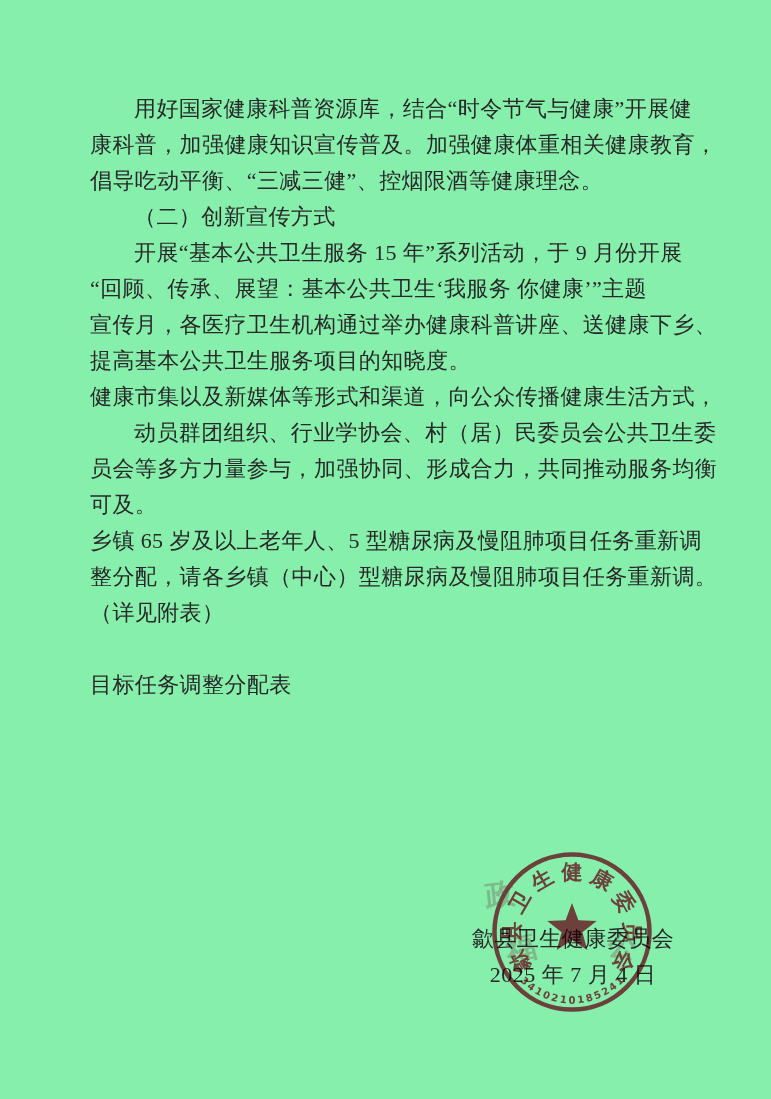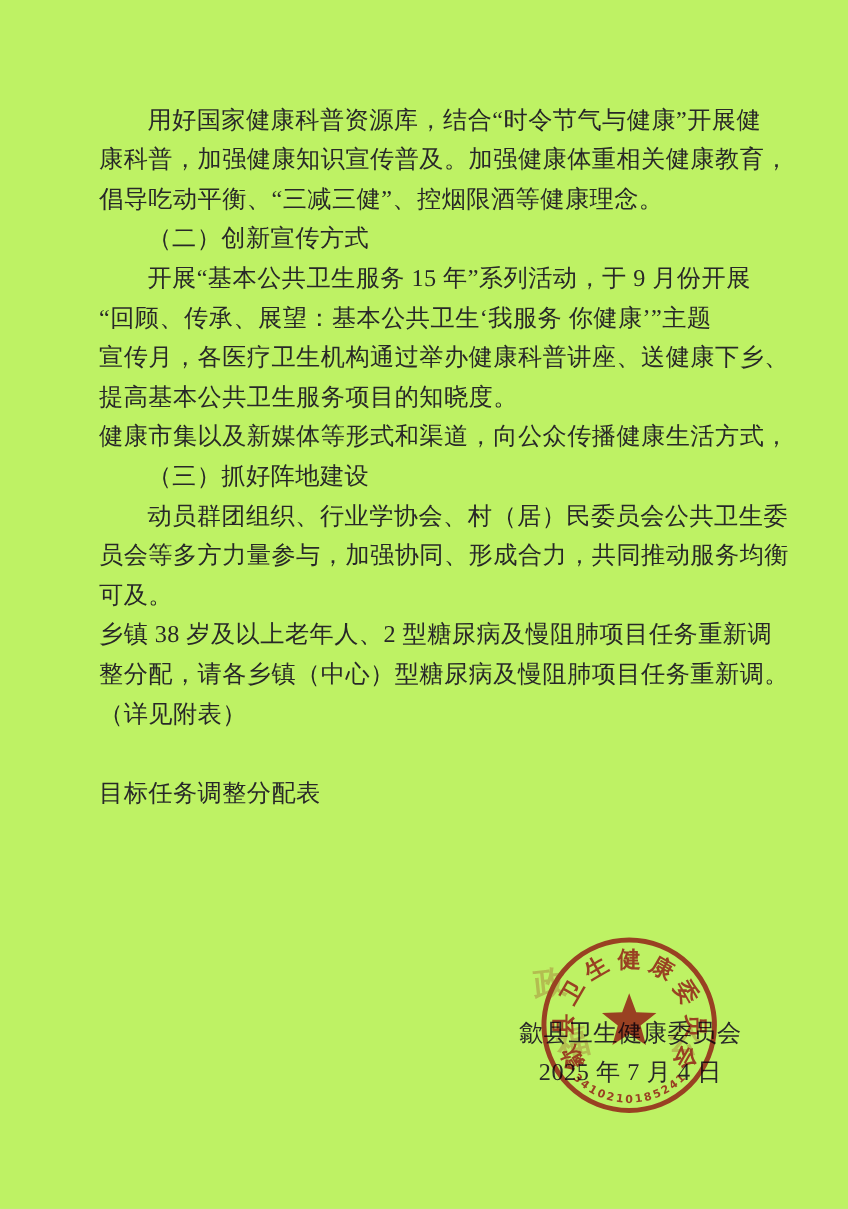--- a/index.html
+++ b/index.html
@@ -1,20 +1,20 @@
 <!DOCTYPE html>
 <html><head>
 <meta charset="utf-8">
 <style>
   html,body{margin:0;padding:0;background:#e8e8e8;}
   .page{
     position:relative;
     width:771px;height:1099px;
     margin:0 auto;
-    background:#bef264;
+    background:#86efac;
     font-family:"Liberation Serif","DejaVu Serif",serif;
     color:#282828;
     overflow:hidden;
     box-shadow:0 0 4px rgba(0,0,0,.15);
   }
   .doc-body{
     position:absolute;left:90px;top:91px;width:650px;z-index:1;
   }
   .line{
     height:36px;line-height:36px;font-size:22px;
@@ -54,25 +54,24 @@
   <div class="doc-body">
       <div class="line indent">用好国家健康科普资源库，结合“时令节气与健康”开展健</div>
       <div class="line">康科普，加强健康知识宣传普及。加强健康体重相关健康教育，</div>
       <div class="line">倡导吃动平衡、“三减三健”、控烟限酒等健康理念。</div>
       <div class="line indent">（二）创新宣传方式</div>
       <div class="line indent">开展“基本公共卫生服务 15 年”系列活动，于 9 月份开展</div>
       <div class="line">“回顾、传承、展望：基本公共卫生‘我服务 你健康’”主题</div>
       <div class="line">宣传月，各医疗卫生机构通过举办健康科普讲座、送健康下乡、</div>
       <div class="line">提高基本公共卫生服务项目的知晓度。</div>
       <div class="line">健康市集以及新媒体等形式和渠道，向公众传播健康生活方式，</div>
-      <div class="line indent">（三）抓好阵地建设</div>
       <div class="line indent">动员群团组织、行业学协会、村（居）民委员会公共卫生委</div>
       <div class="line">员会等多方力量参与，加强协同、形成合力，共同推动服务均衡</div>
       <div class="line">可及。</div>
-      <div class="line">乡镇 38 岁及以上老年人、2 型糖尿病及慢阻肺项目任务重新调</div>
+      <div class="line">乡镇 65 岁及以上老年人、5 型糖尿病及慢阻肺项目任务重新调</div>
       <div class="line">整分配，请各乡镇（中心）型糖尿病及慢阻肺项目任务重新调。</div>
       <div class="line">（详见附表）</div>
       <div class="line"></div>
       <div class="line">目标任务调整分配表</div>
     </div>
 
   <div class="sign-block">
     <div class="sign-line">歙县卫生健康委员会</div>
     <div class="sign-line">2025 年 7 月 4 日</div>
   </div>

